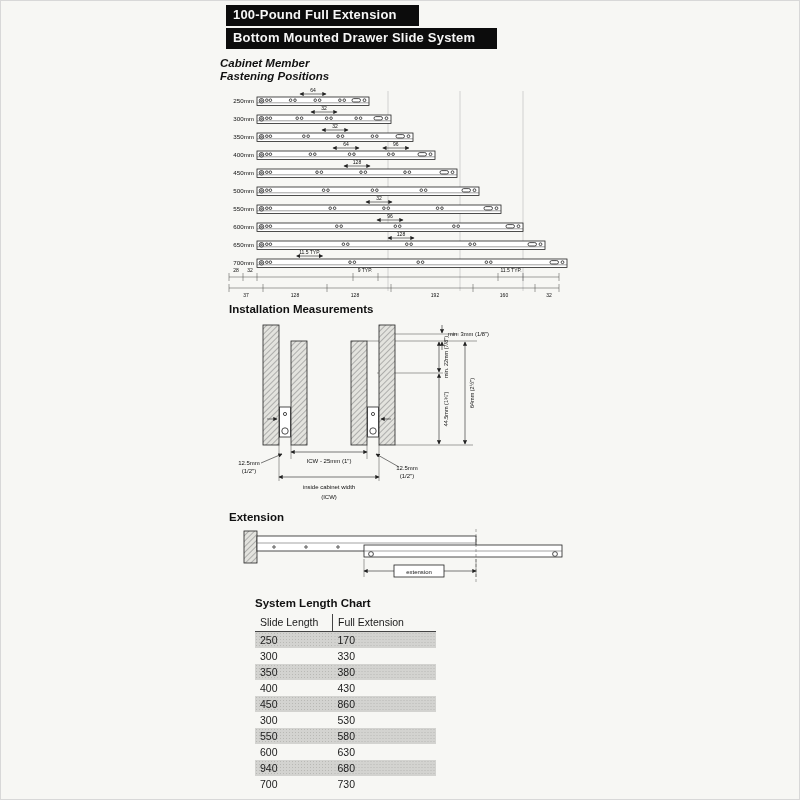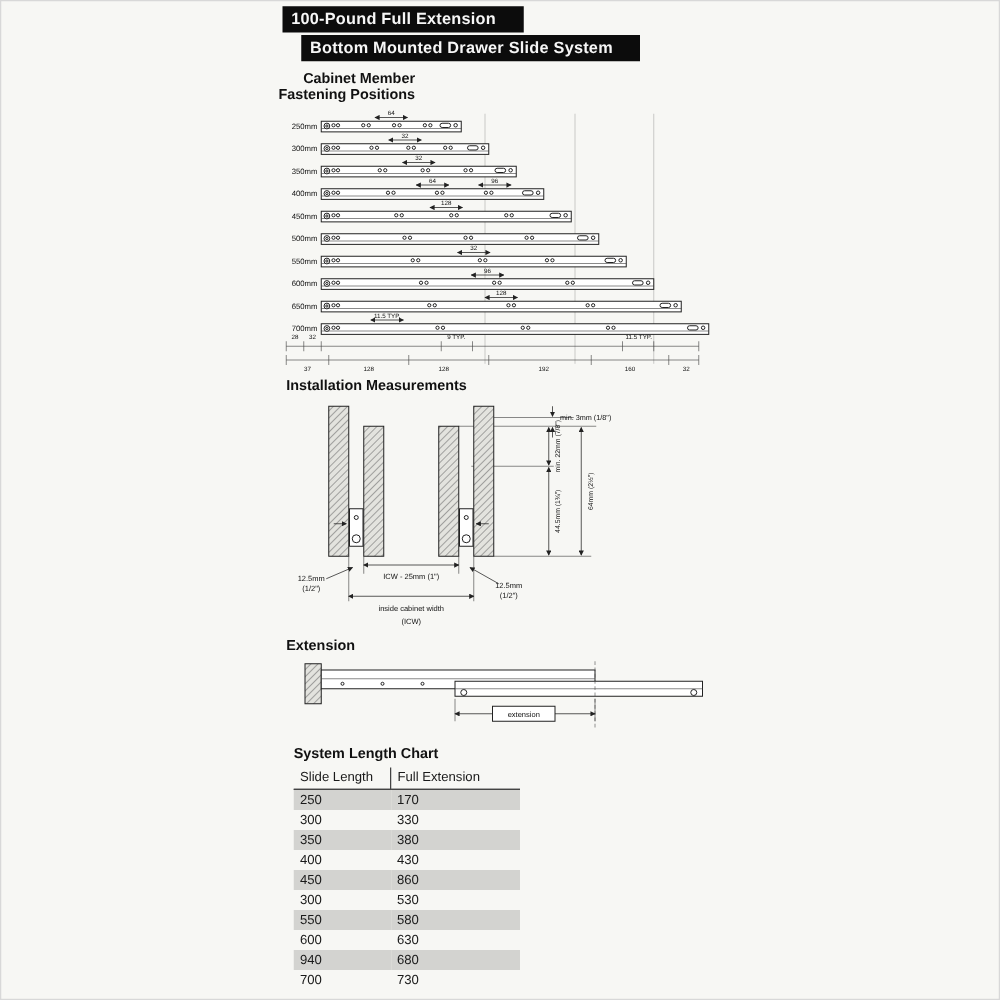--- a/index.html
+++ b/index.html
@@ -1,46 +1,46 @@
 <!DOCTYPE html>
 <html><head>
 <meta charset="utf-8">
 <style>
   html,body{margin:0;padding:0;}
   body{width:800px;height:800px;font-family:"Liberation Sans",sans-serif;background:#fff;}
   .page{position:relative;width:800px;height:800px;background:#f7f7f4;overflow:hidden;border:1px solid #d8d8d8;box-sizing:border-box;color:#111;}
   .titlebar{position:absolute;left:225px;background:#0c0c0c;color:#f6f6f6;font-weight:bold;font-size:13px;line-height:14px;padding:3px 22px 4px 7px;white-space:nowrap;letter-spacing:.2px;}
   .h-block{position:absolute;font-weight:bold;font-size:11.5px;line-height:13px;color:#111;white-space:nowrap;}
-  .center110{width:112px;text-align:right;}
+  .center110{width:112px;text-align:left;font-style:italic;}
   svg{position:absolute;overflow:visible;}
   svg text{font-family:"Liberation Sans",sans-serif;fill:#111;}
   .part{fill:#ffffff;stroke:#222;stroke-width:0.8;}
   .ln{stroke:#444;stroke-width:0.5;fill:none;}
   .dim{stroke:#222;stroke-width:0.6;fill:none;marker-start:url(#arr);marker-end:url(#arr);}
   .dim2{stroke:#222;stroke-width:0.6;fill:none;marker-end:url(#arr);}
   .wood{fill:url(#hatch);stroke:#222;stroke-width:0.8;}
   .t6{font-size:6px;text-anchor:middle;}
   .t6s{font-size:5.8px;text-anchor:start;}
   .t55{font-size:5.5px;text-anchor:middle;}
-  .length-chart{position:absolute;left:234px;top:596px;}
+  .length-chart{position:absolute;left:254px;top:596px;}
   .chart-heading{font-weight:bold;font-size:11.5px;margin-bottom:5px;}
   .length-chart table{border-collapse:collapse;font-size:10.5px;color:#1a1a1a;}
   .length-chart th{font-weight:normal;text-align:left;padding:2px 6px 3px 5px;border-bottom:1px solid #444;}
   .length-chart th:first-child{border-right:1px solid #444;width:66px;}
   .length-chart th:last-child{width:92px;}
   .length-chart td{padding:2px 6px 2px 5px;height:12px;}
   .length-chart tr.shade{background-color:#d3d3d0;background-image:radial-gradient(#b9b9b5 22%,transparent 23%);background-size:3px 3px;margin-top:29px;}
 </style>
 </head>
 <body>
 
 <div class="page">
 
   <div class="titlebar" style="top:4px;">100-Pound Full Extension</div>
-  <div class="titlebar" style="top:27px;margin-left:15px;">Bottom Mounted Drawer Slide System</div>
+  <div class="titlebar" style="top:27px;">Bottom Mounted Drawer Slide System</div>
 
   <div class="h-block center110" style="left:219px;top:56px;">
     <div>Cabinet Member</div>
     <div>Fastening Positions</div>
   </div>
 
   <svg id="fastening-svg" style="left:222px;top:84px;width:360px;height:215px;" viewBox="0 0 360 215">
     <defs>
       <marker id="arr" viewBox="0 0 8 8" refX="7" refY="4" markerWidth="7" markerHeight="7" orient="auto-start-reverse">
         <path d="M0 0 L8 4 L0 8 z" fill="#222"></path>

